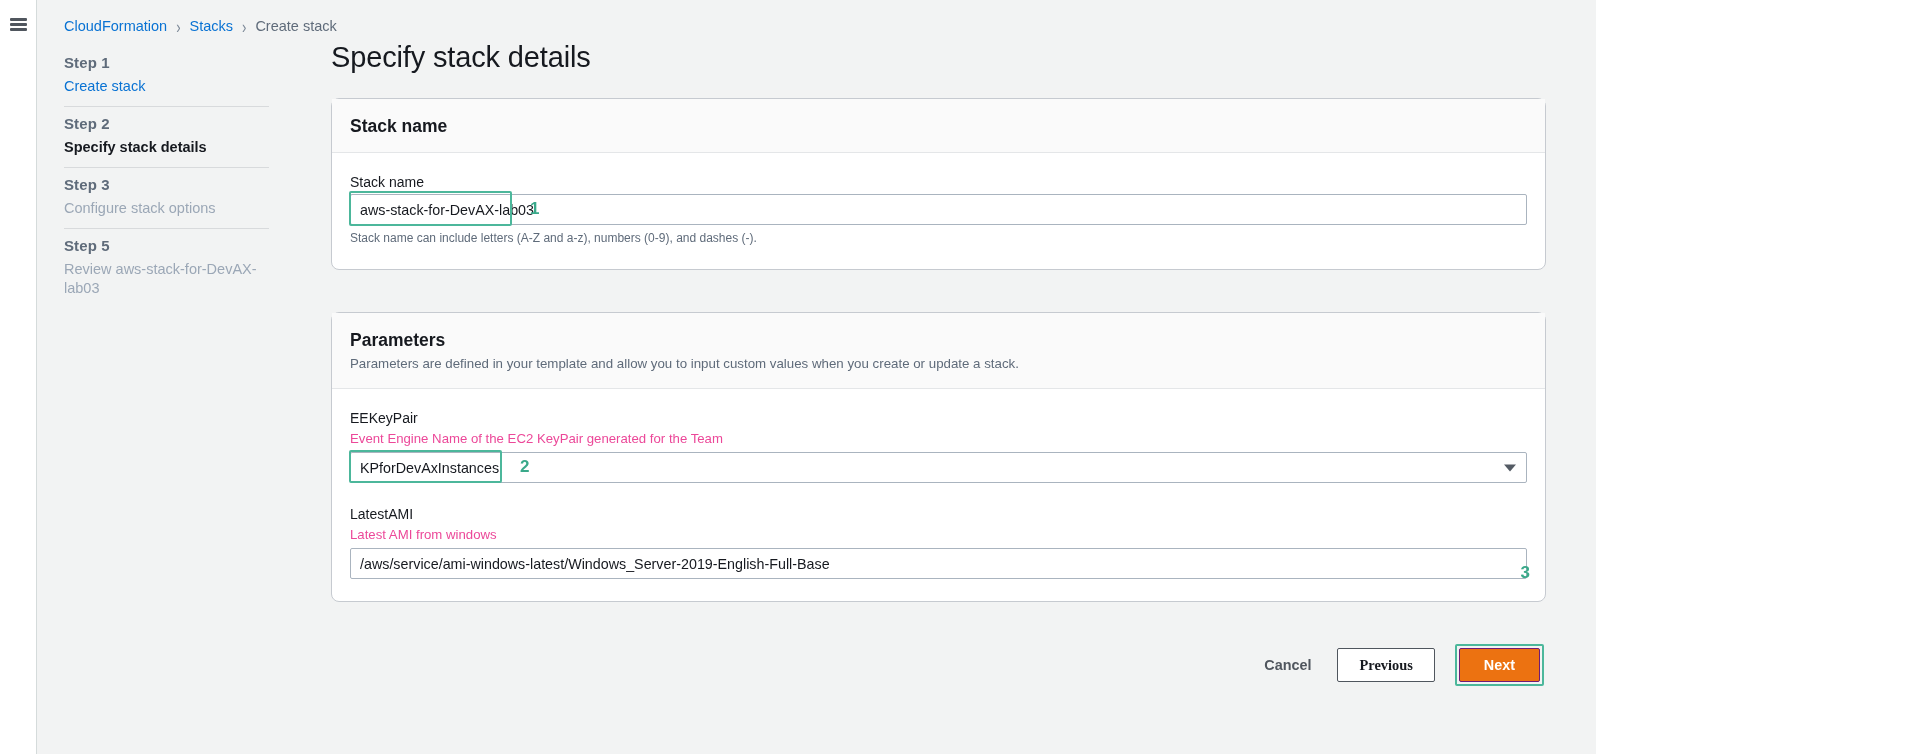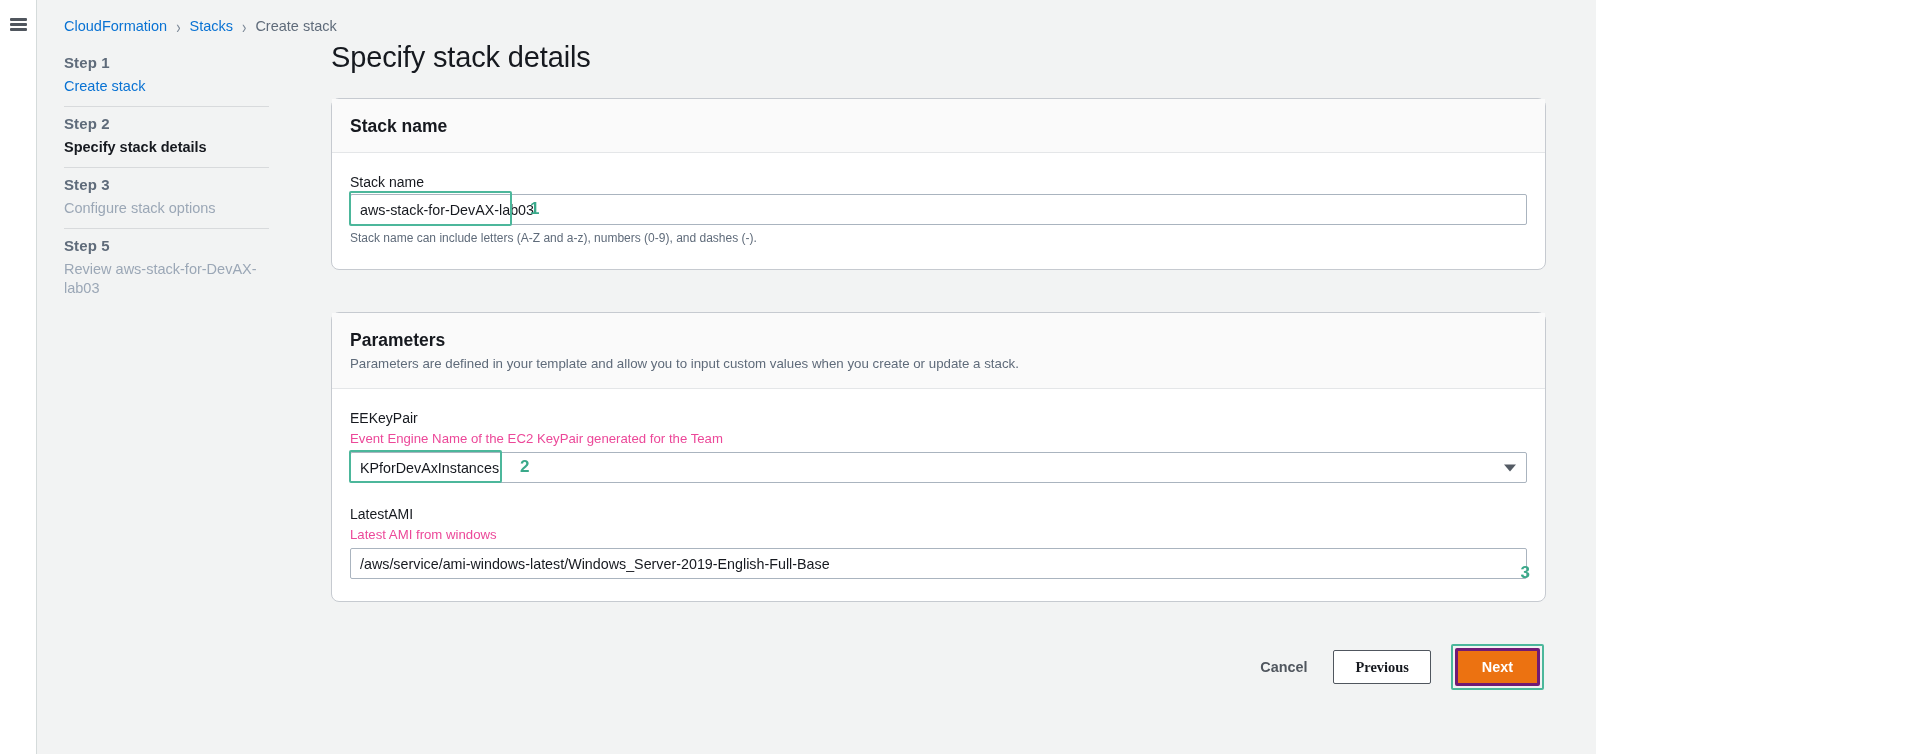--- a/index.html
+++ b/index.html
@@ -227,21 +227,21 @@
   }
   .btn-primary-wrap {
     border: 2px solid #4cb79b;
     border-radius: 2px;
     padding: 2px;
     display: inline-block;
     line-height: 0;
   }
   .btn-primary {
     background: #ec7211;
-    border: 3px solid #701a75;
+    border: 1px solid #701a75;
     color: #ffffff;
     padding: 9px 24px;
   }
 </style>
 </head>
 <body>
 
 <div class="app">
 
   <div class="rail">

